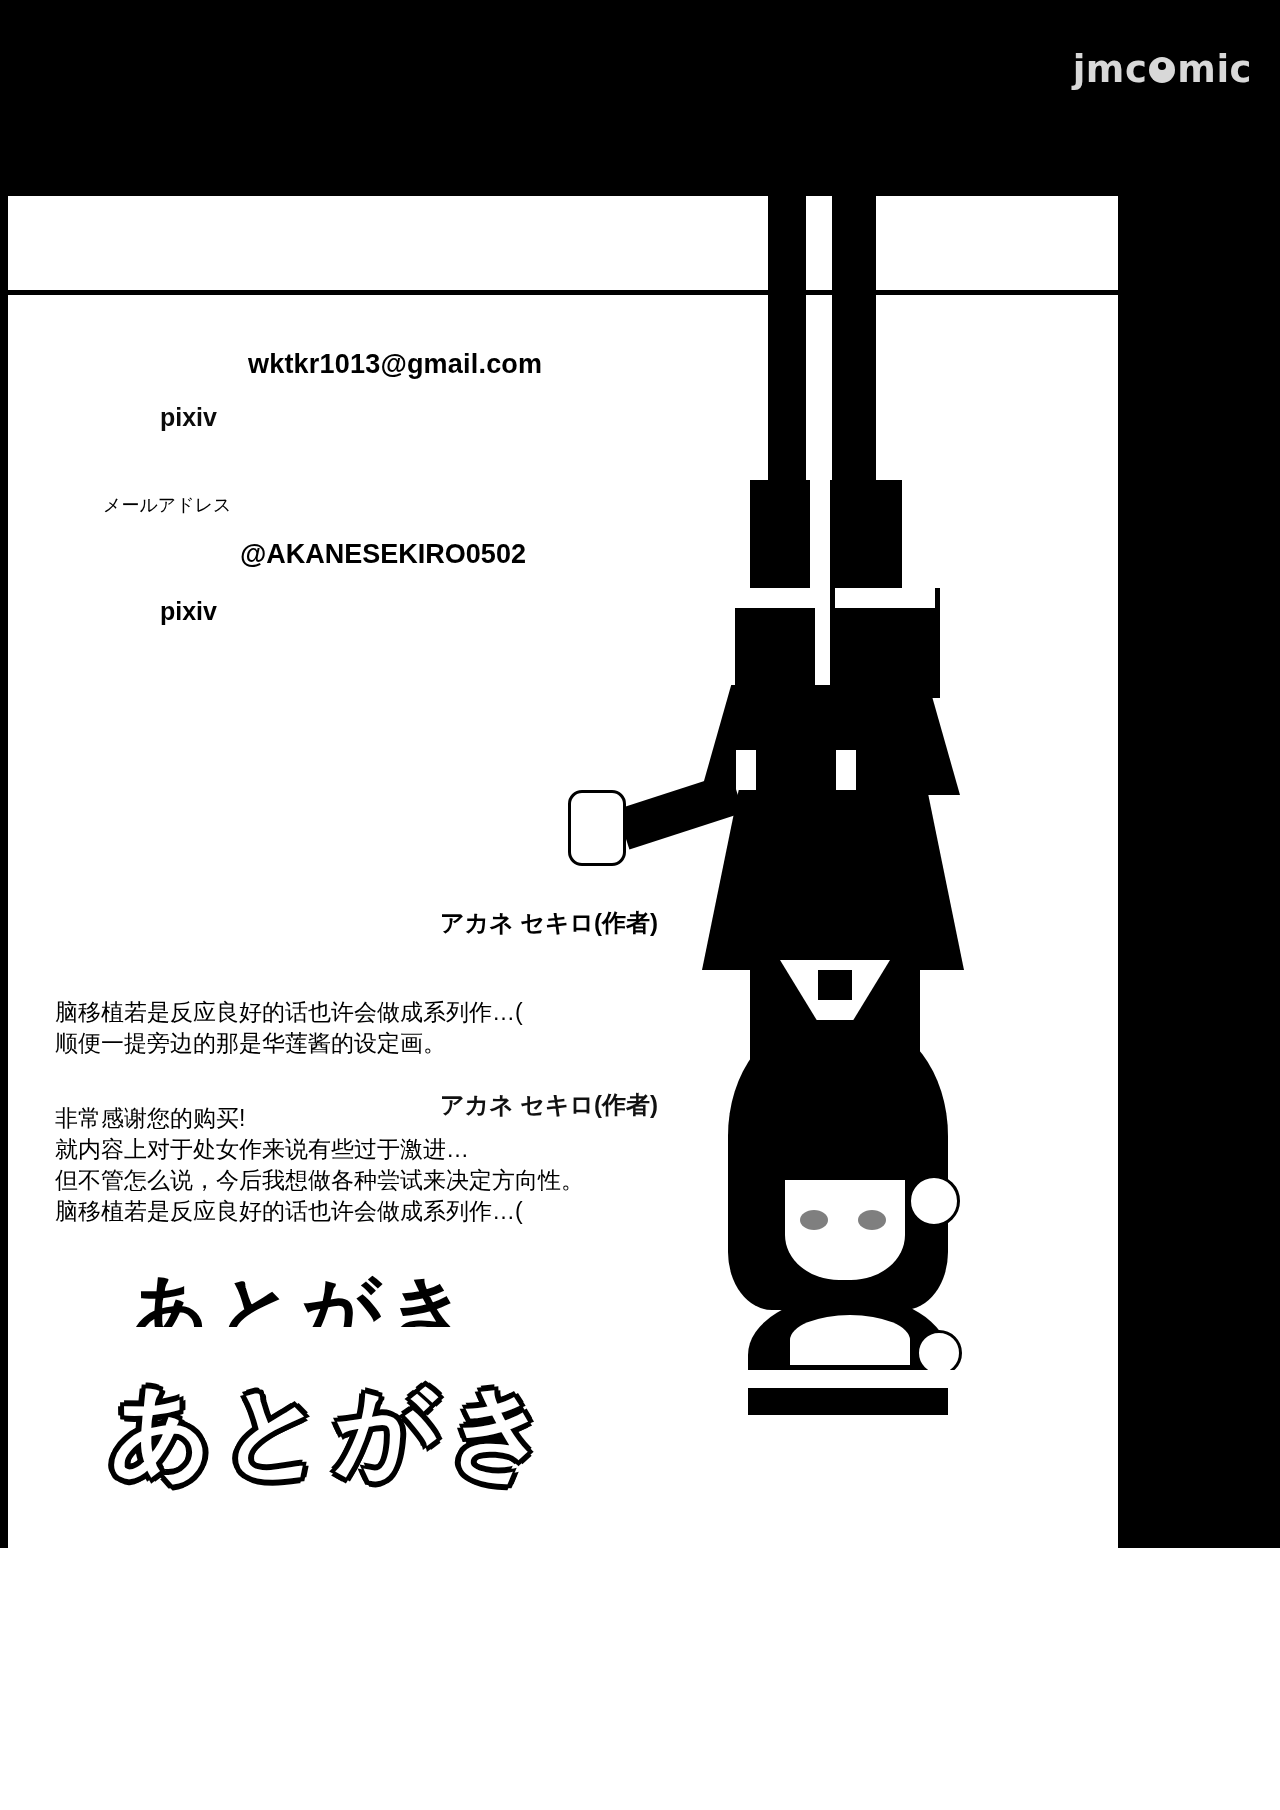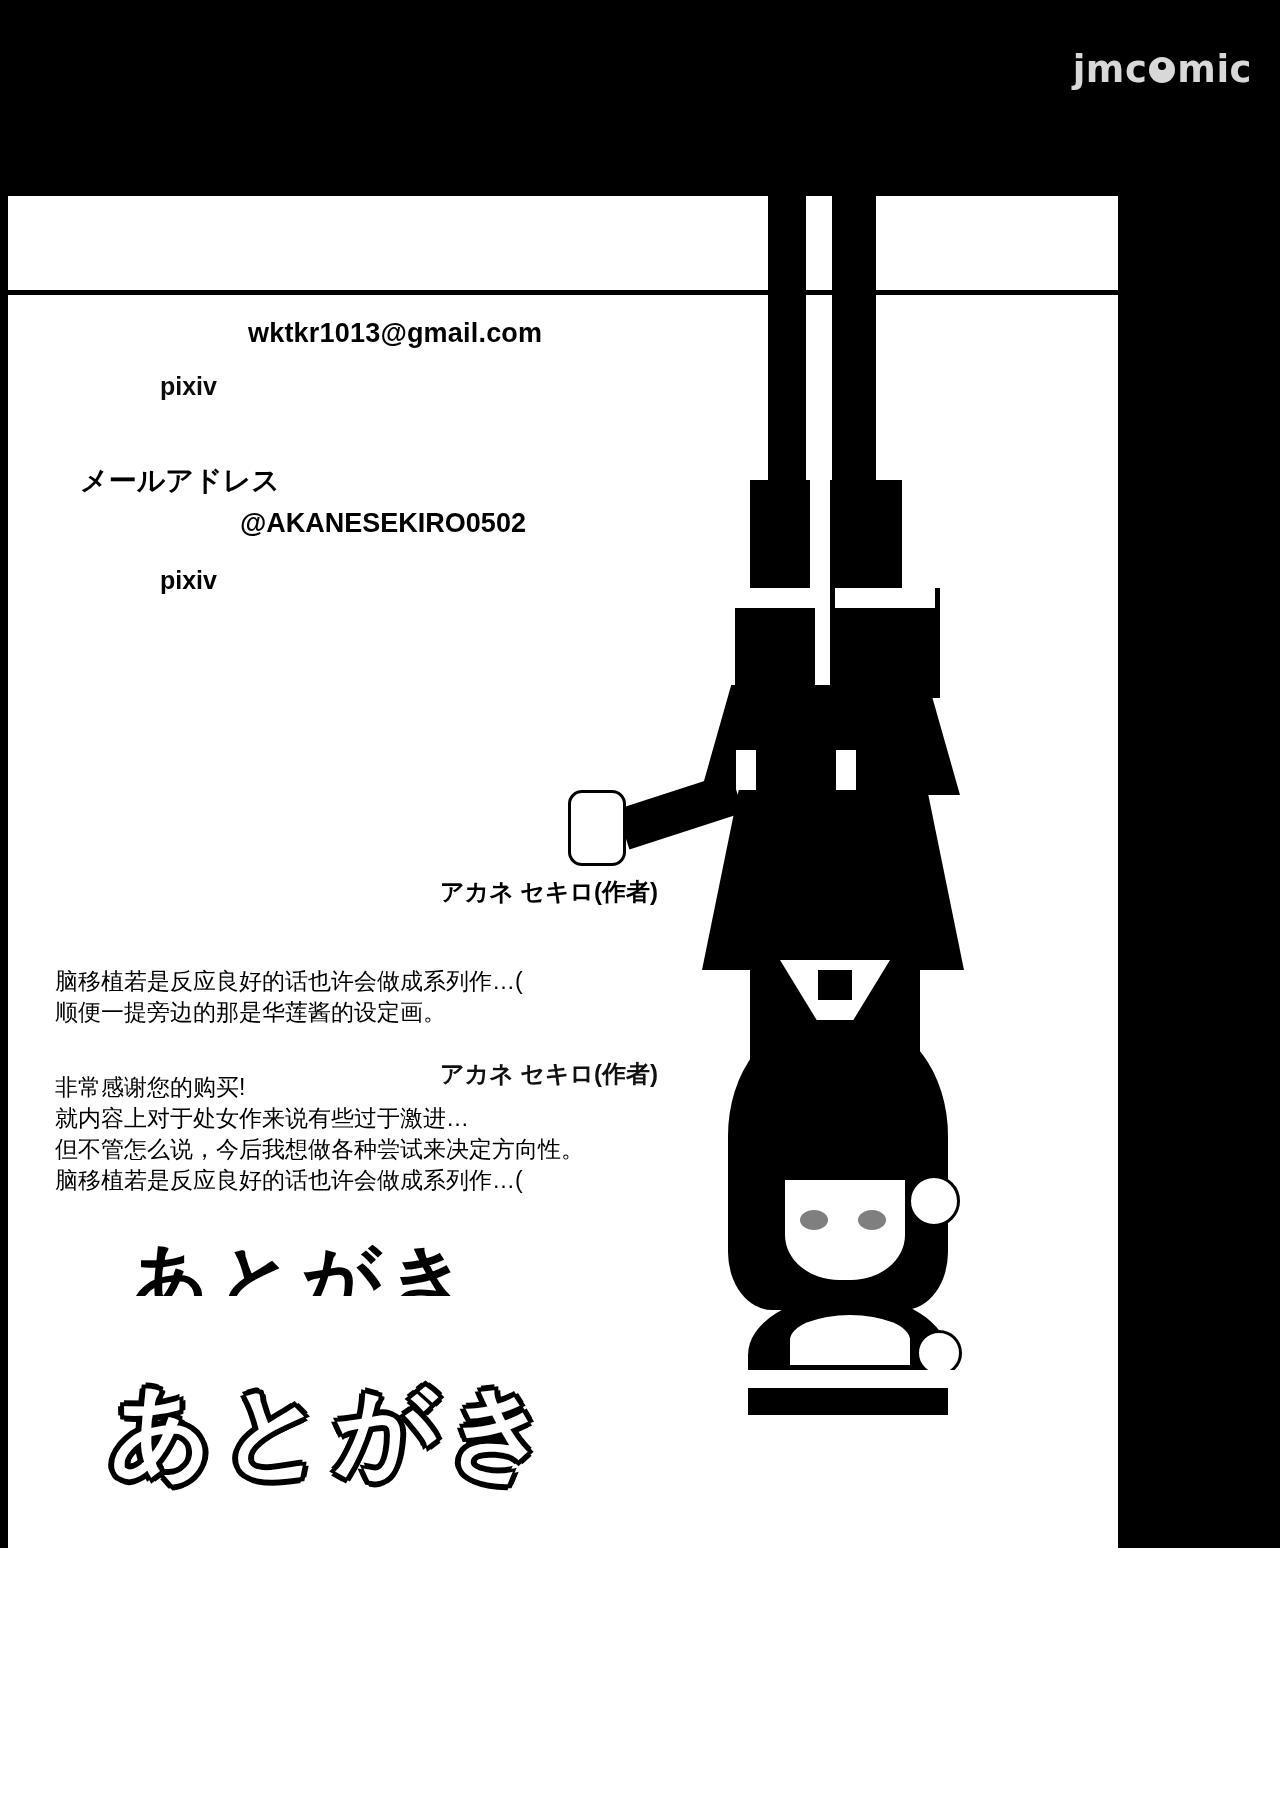--- a/index.html
+++ b/index.html
@@ -65,38 +65,39 @@
     height: 1500px;
     pointer-events: none;
   }
   .blk { position: absolute; background: #000; }
 
   
   .txt {
     position: absolute;
     color: #000;
     white-space: pre-line;
+    margin-top: 31px;
   }
   .email {
     left: 248px; top: 318px;
     font-size: 27px; font-weight: bold;
     letter-spacing: 0.2px;
   }
   .pixiv-label-1 {
     left: 160px; top: 372px;
     font-size: 25px; font-weight: bold;
     color: #0c0c0c;
   }
   .pixiv-url {
     left: 240px; top: 422px;
     font-size: 27px; font-weight: bold;
   }
   .mail-label {
-    left: 80px; top: 462px;
-    font-size: 28px; font-weight: bold;
+    left: 103px; top: 462px;
+    font-size: 18px; font-weight: normal;
   }
   .twitter-handle {
     left: 240px; top: 508px;
     font-size: 27px; font-weight: bold;
   }
   .pixiv-label-2 {
     left: 160px; top: 566px;
     font-size: 25px; font-weight: bold;
   }
   .twitter-label {

